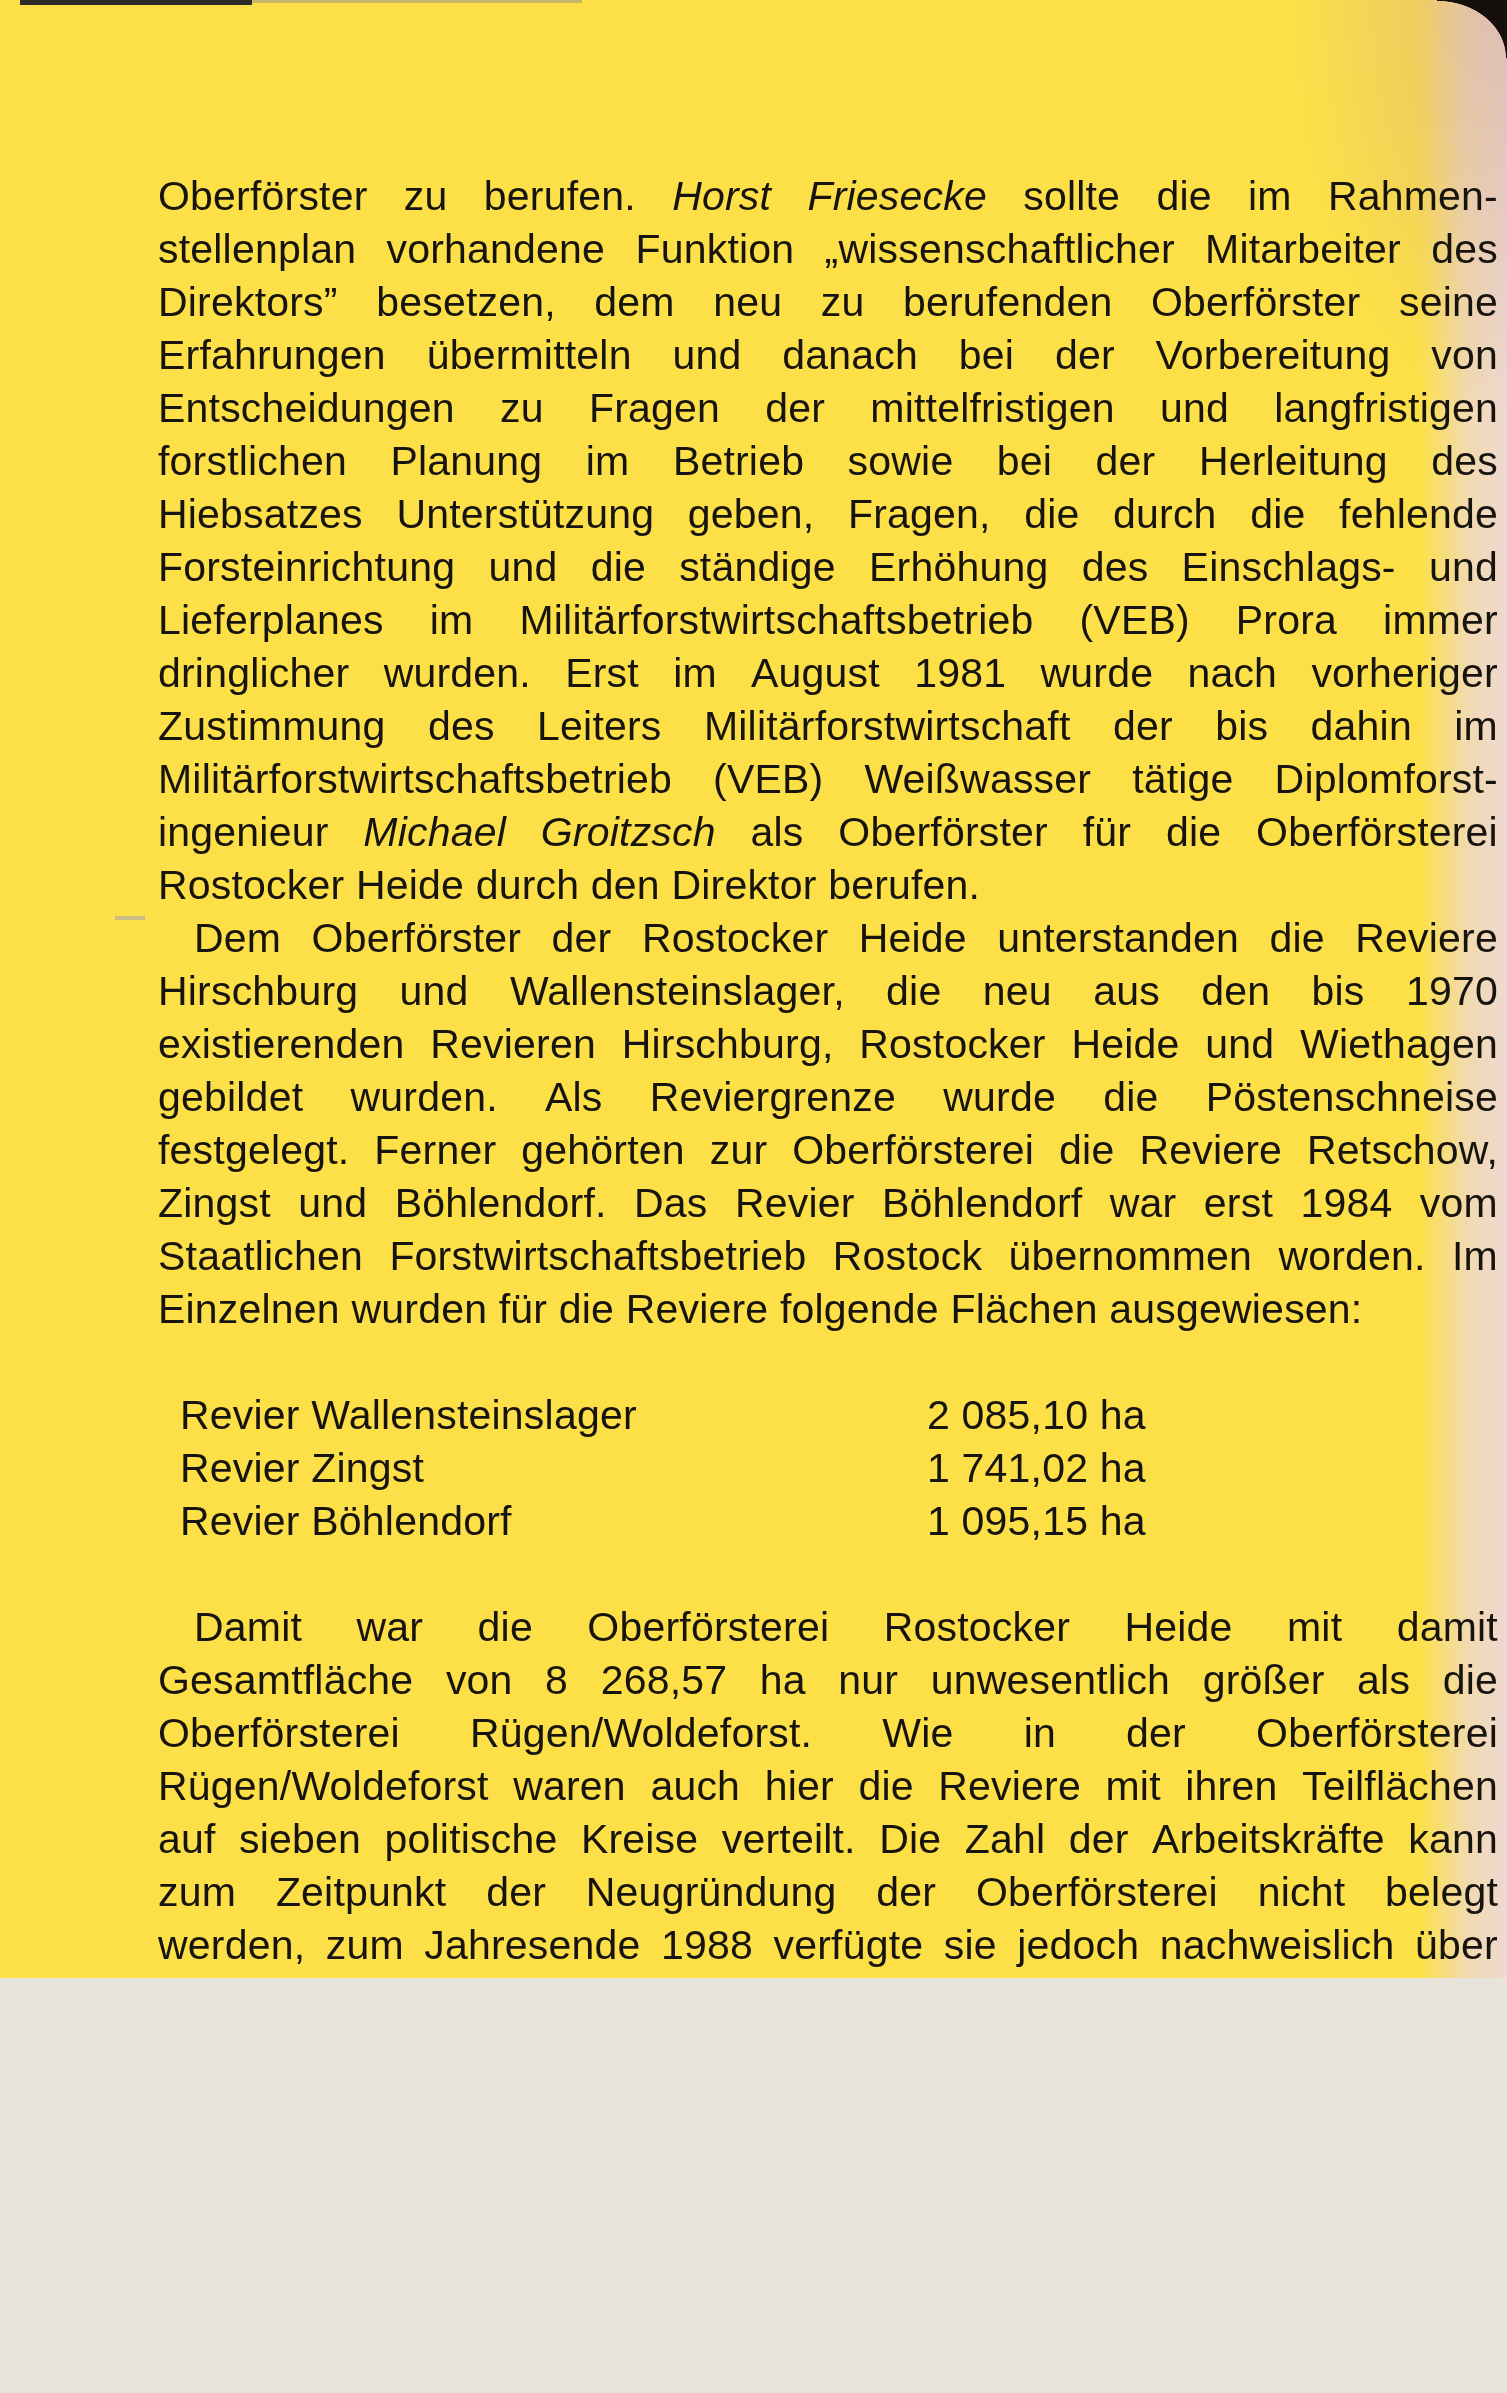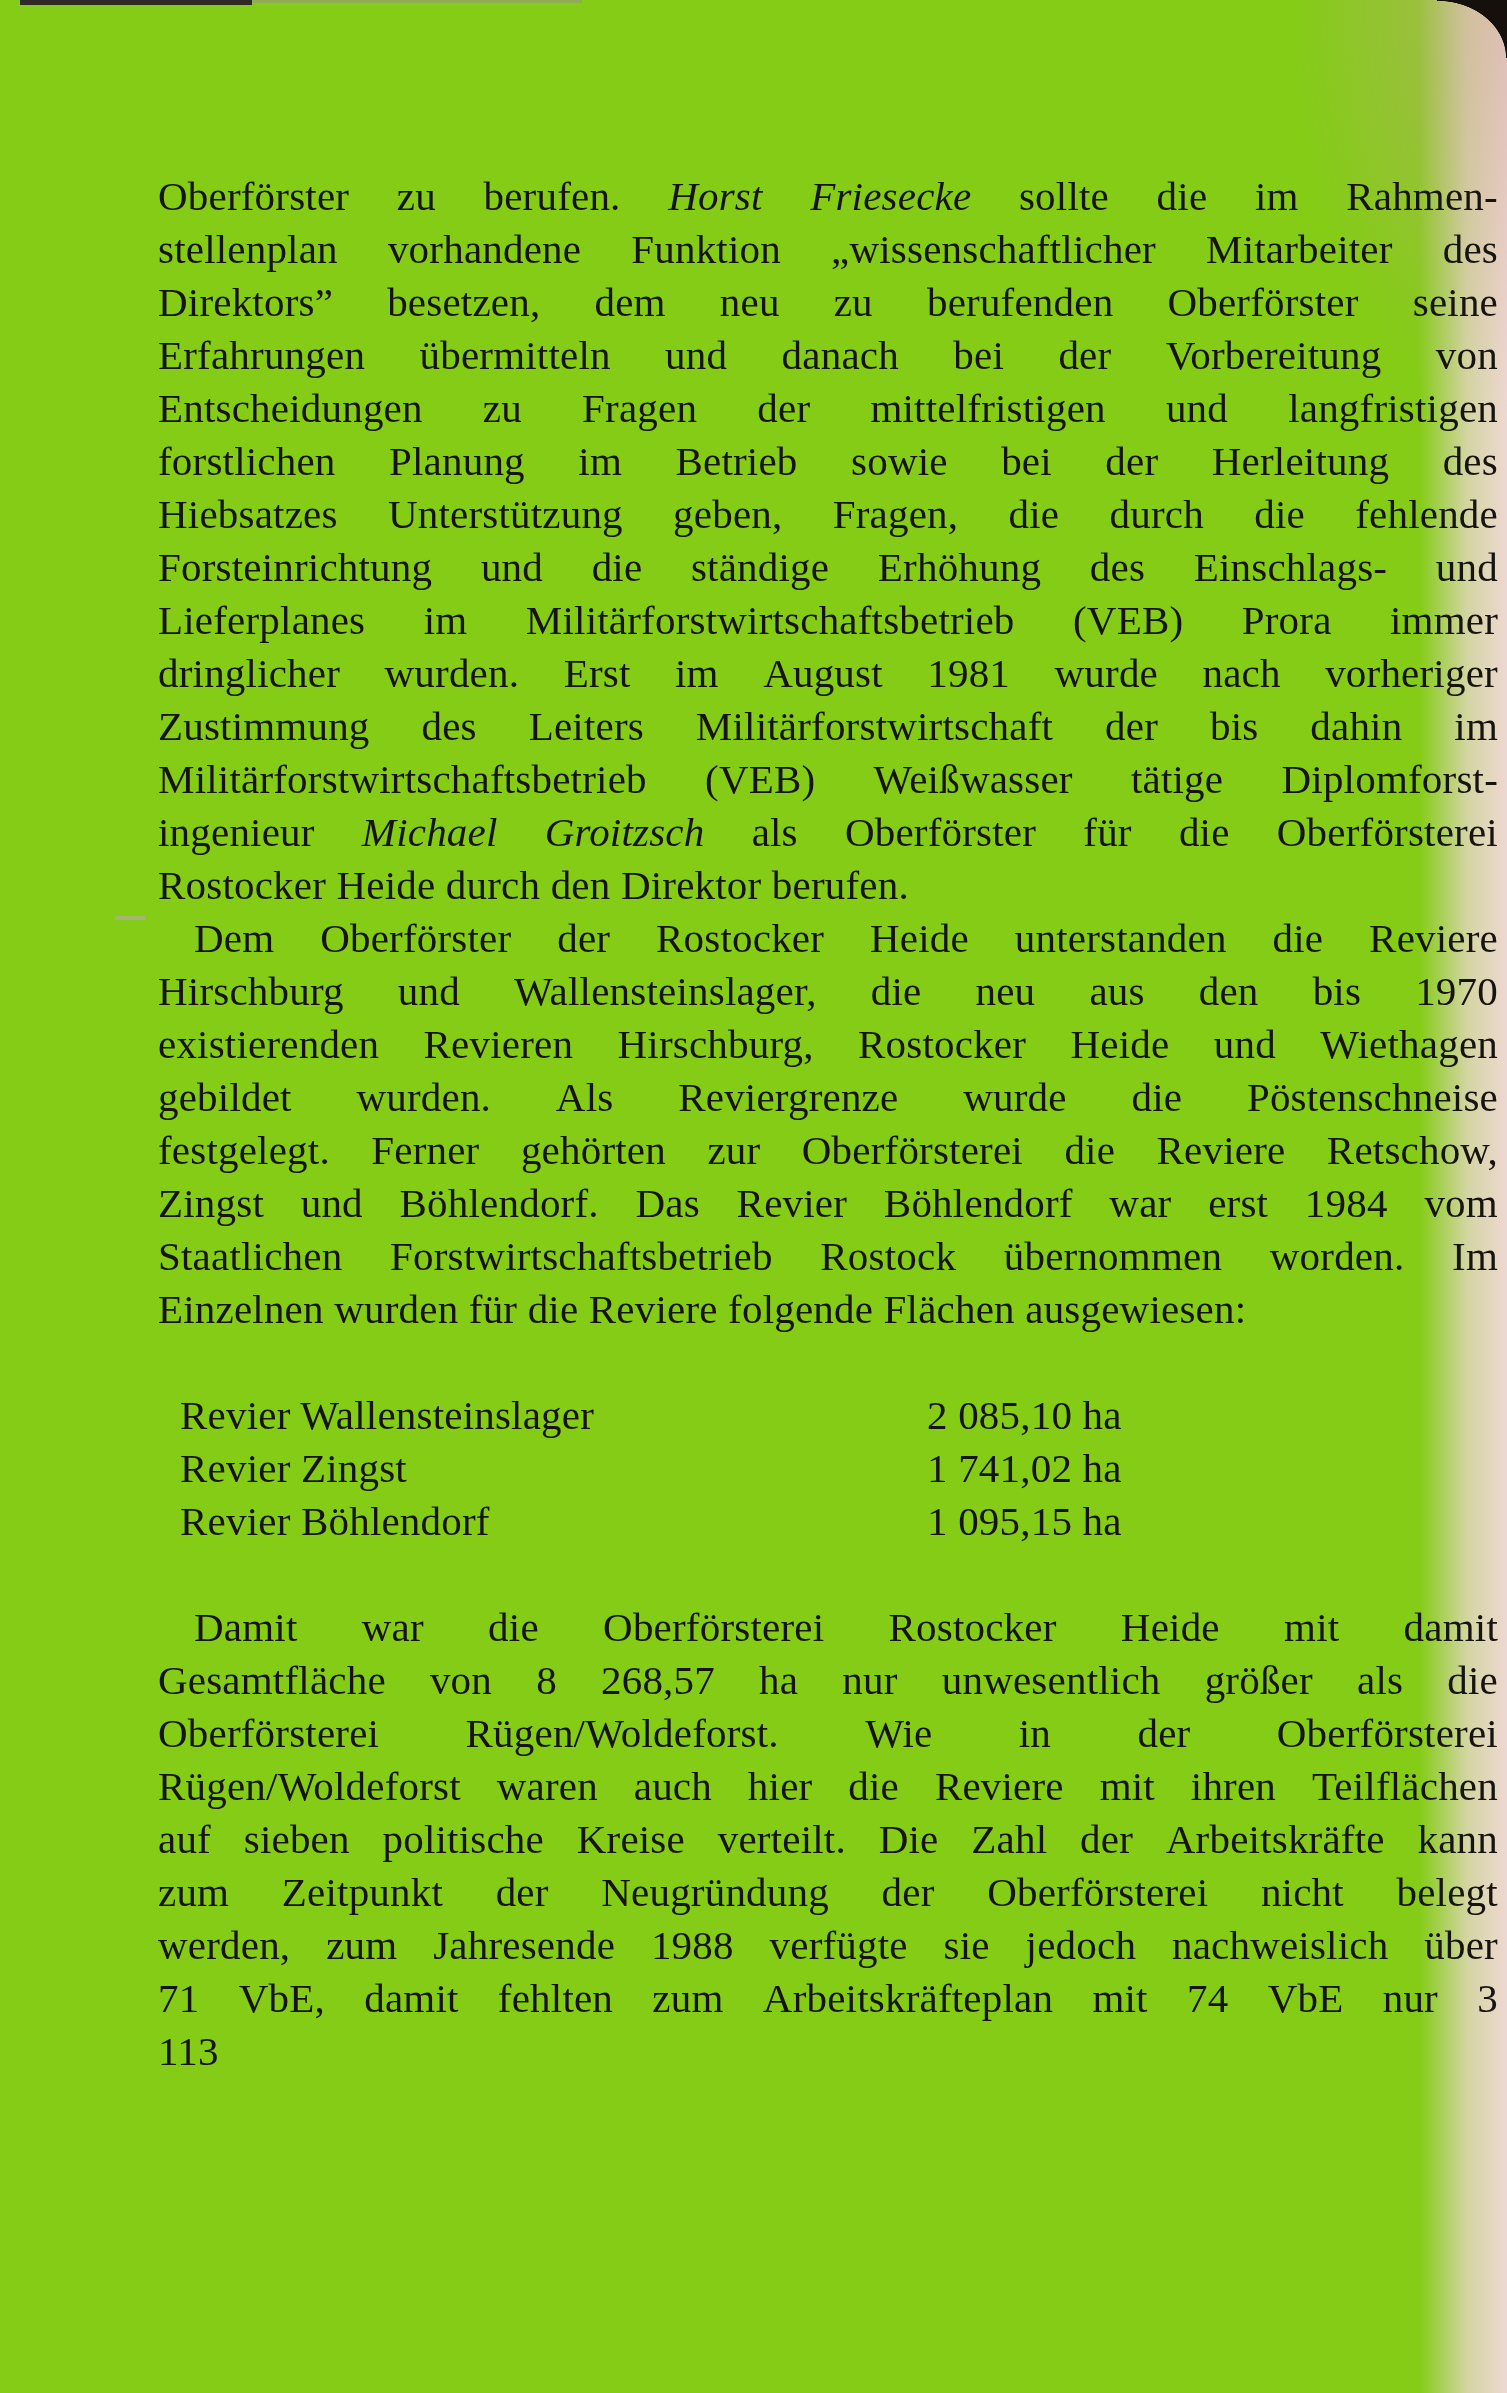--- a/index.html
+++ b/index.html
@@ -1,22 +1,22 @@
 <!DOCTYPE html>
 <html><head>
 <meta charset="utf-8">
 <style>
   html,body { margin:0; padding:0; }
   body { background:#e8e4dc; }
   .page {
     position:relative;
-    width:1507px; height:2393px;
-    background:#84cc16;
+    width:1507px; height:1978px;
+    background:#fde047;
     overflow:hidden;
-    font-family:Liberation Serif, serif;
+    font-family:Liberation Sans, sans-serif;
     color:#17130f;
   }
   
   .top-line { position:absolute; left:20px; top:0; width:232px; height:5px; background:#2e2a26; }
   .top-line-tail { position:absolute; left:252px; top:0; width:330px; height:3px; background:#9a938a; opacity:.55; }
   .edge-pink {
     position:absolute; top:0; right:0; width:88px; height:100%;
     background:linear-gradient(to right, rgba(238,216,210,0) 0%, rgba(238,216,210,.75) 55%, #eed8d2 100%);
   }
   .corner-glow {

